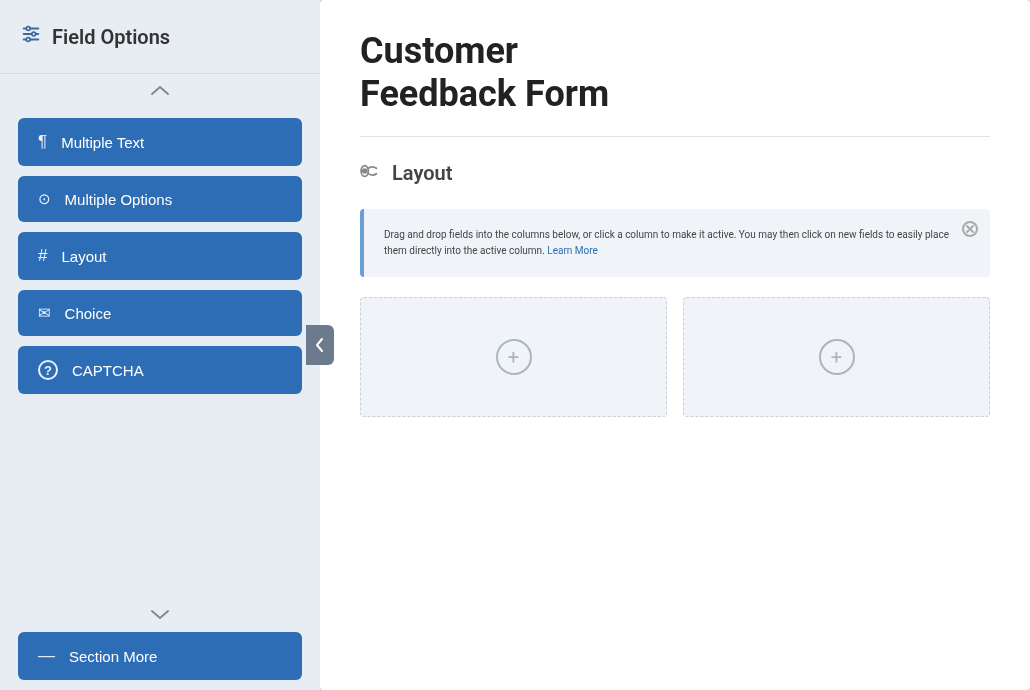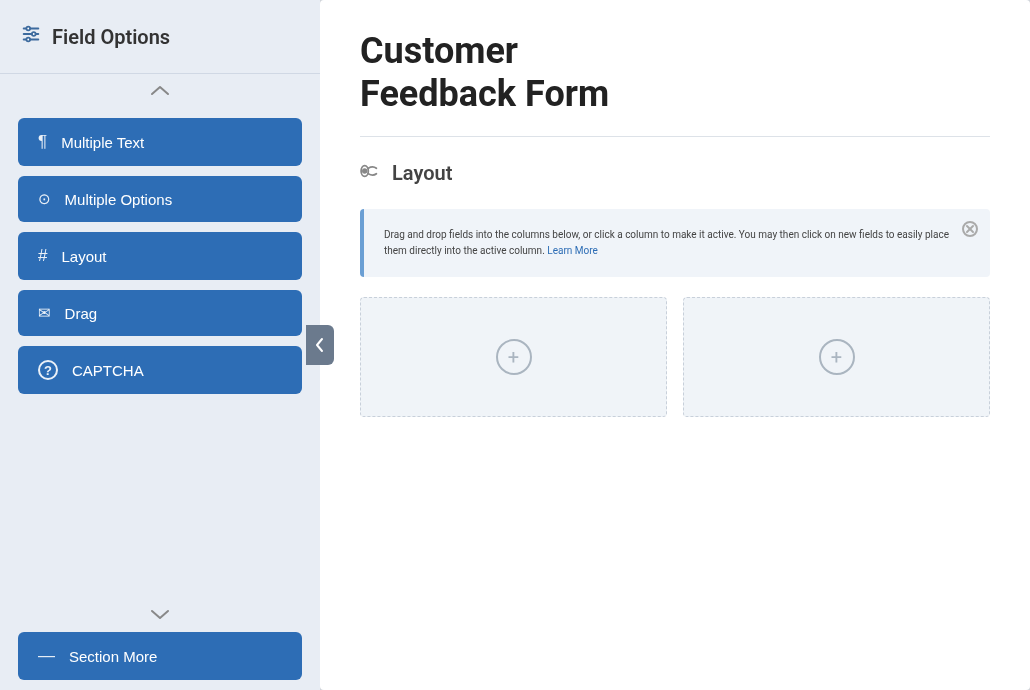--- a/index.html
+++ b/index.html
@@ -273,21 +273,21 @@
     <button class="field-btn">
       <span class="btn-icon" style="font-size:15px;">⊙</span>
       <span>Multiple Options</span>
     </button>
     <button class="field-btn">
       <span class="btn-icon">#</span>
       <span>Layout</span>
     </button>
     <button class="field-btn">
       <span class="btn-icon" style="font-size:15px;">✉</span>
-      <span>Drag</span>
+      <span>Choice</span>
     </button>
     <button class="field-btn">
       <span class="btn-icon" style="border:2px solid white; border-radius:50%; width:20px; height:20px; display:inline-flex; align-items:center; justify-content:center; font-size:13px; font-weight:700;">?</span>
       <span>CAPTCHA</span>
     </button>
   </div>
 
   <div class="sidebar-bottom-scroll">
     <svg width="20" height="14" viewBox="0 0 20 14" fill="none">
       <polyline points="2,3 10,10 18,3" stroke="#888" stroke-width="2" stroke-linecap="round" stroke-linejoin="round"></polyline>

